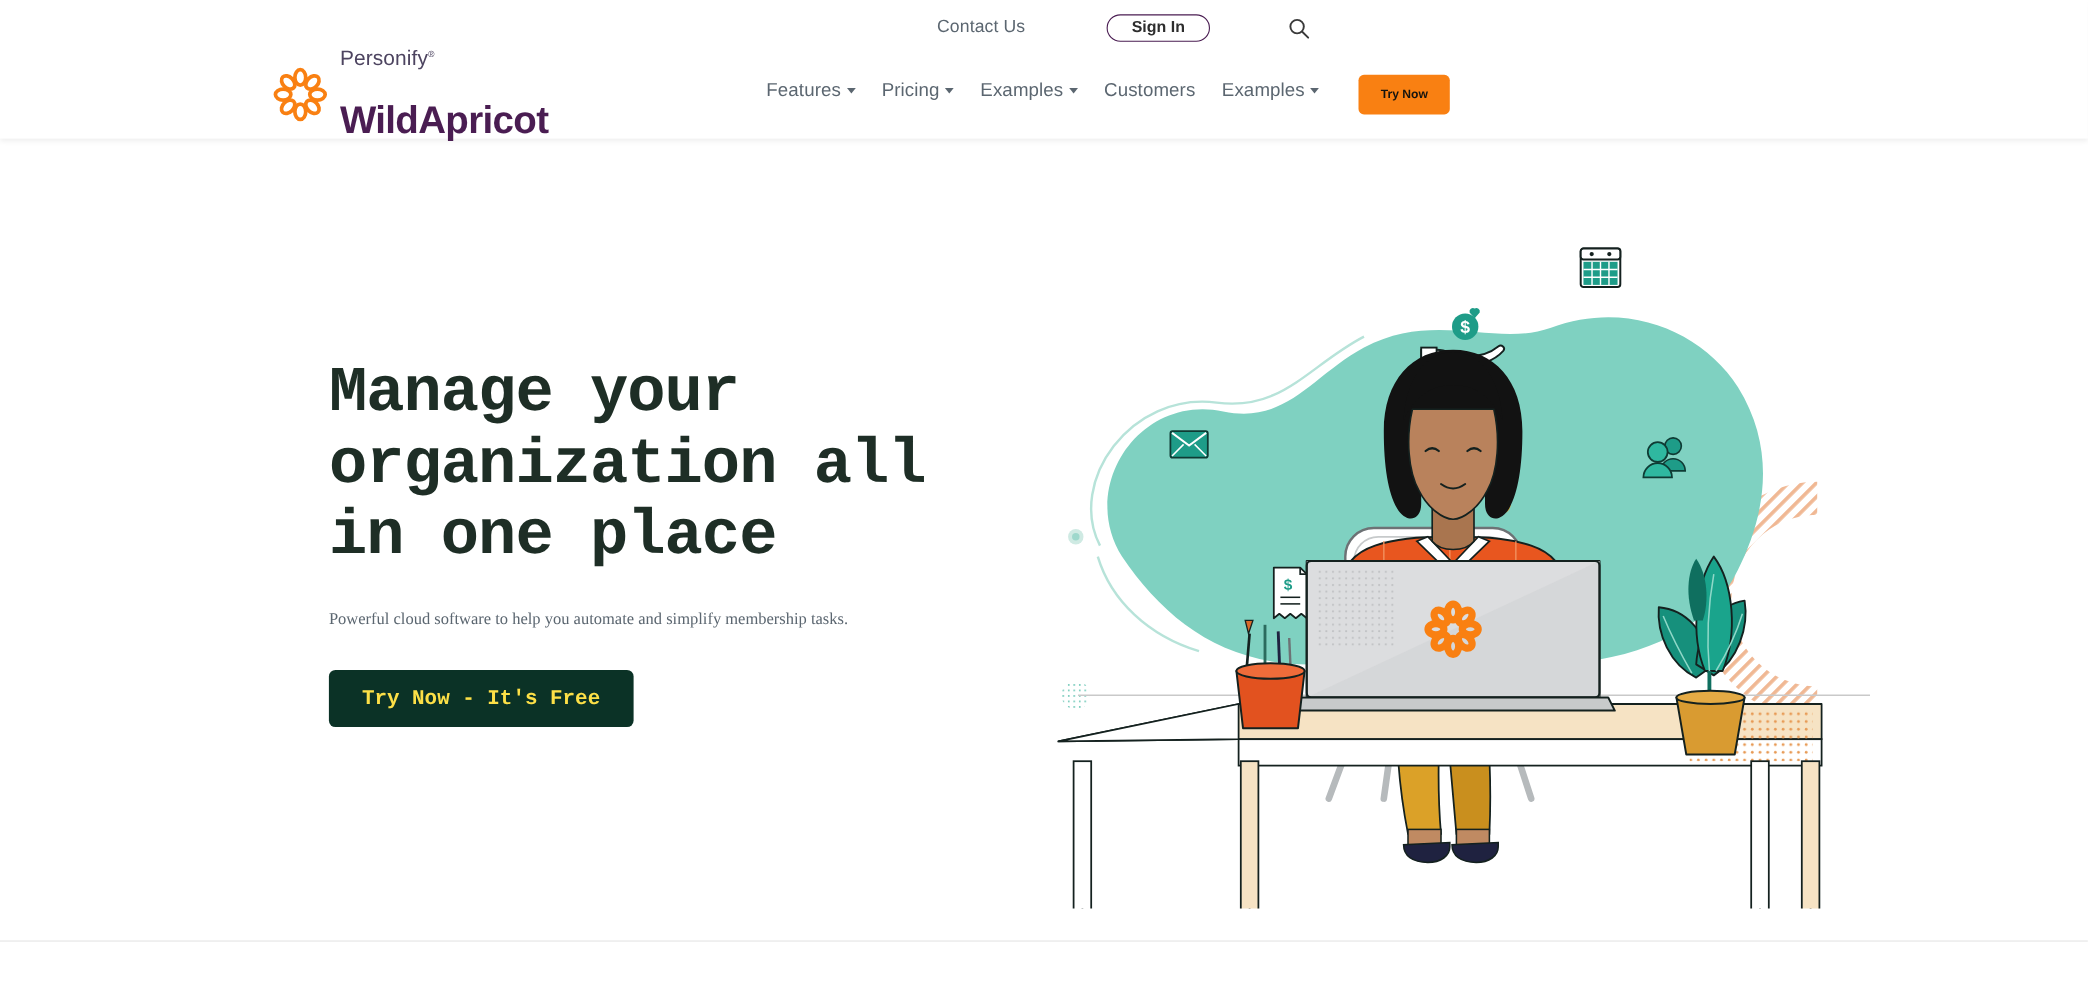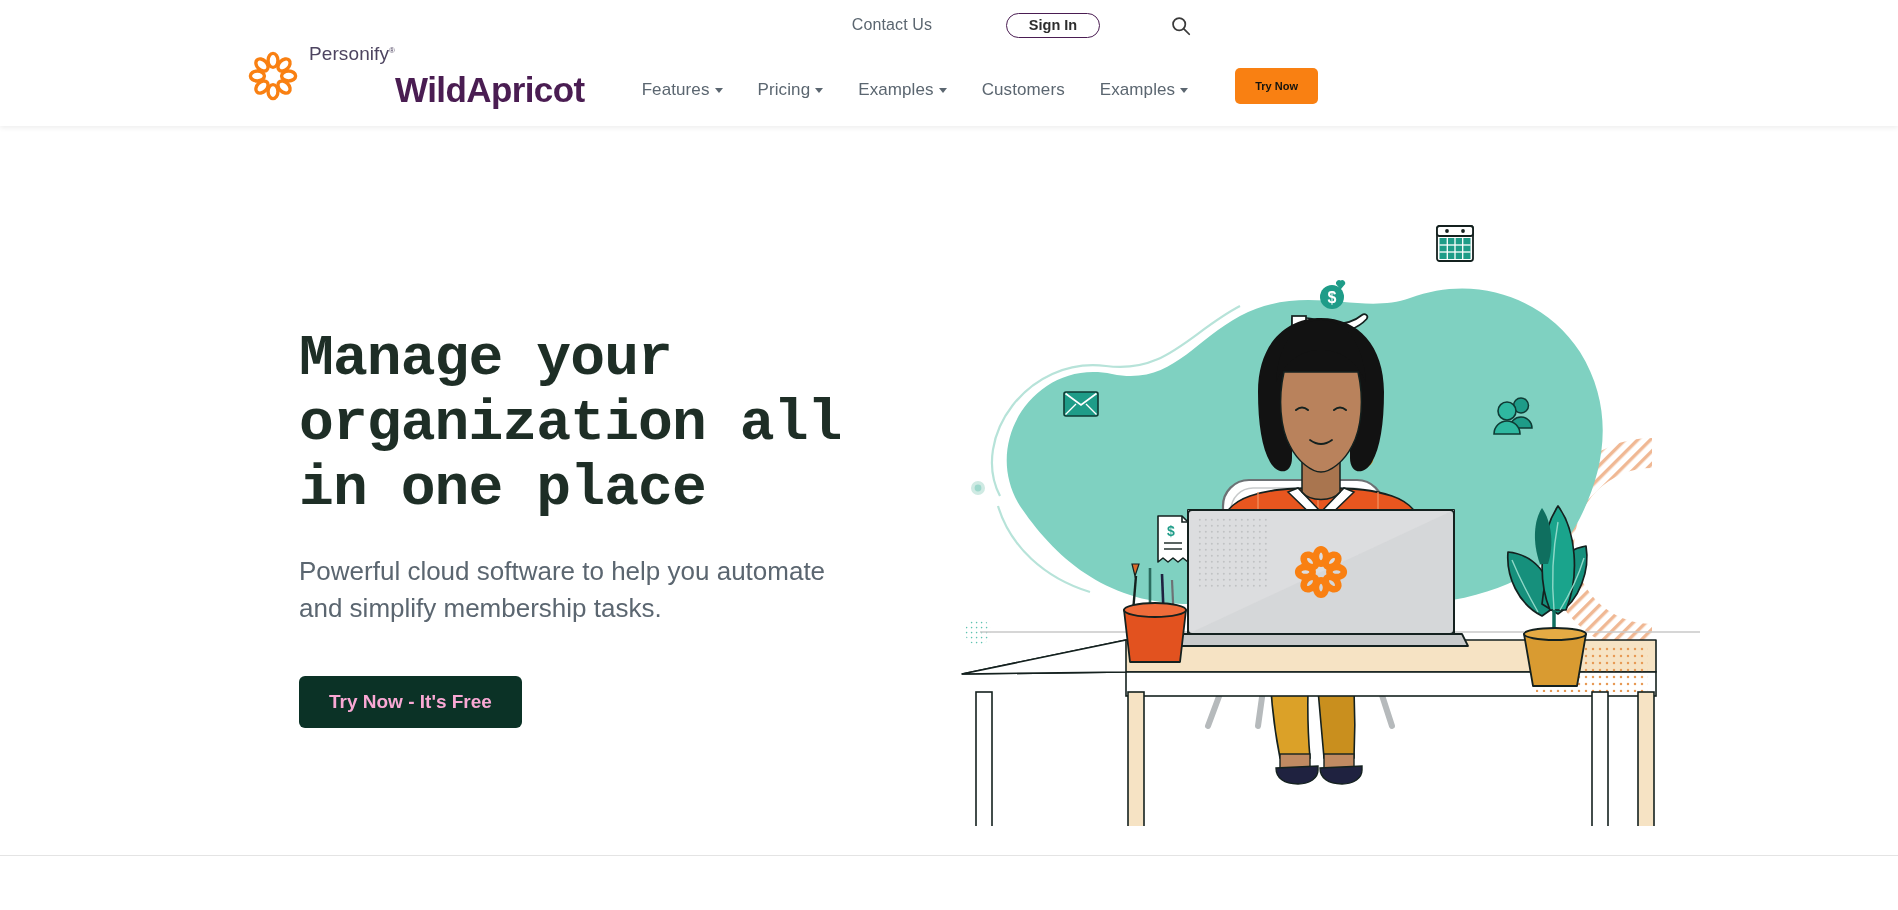--- a/index.html
+++ b/index.html
@@ -80,21 +80,21 @@
     position: absolute;
     left: 247px;
     top: 44px;
     display: flex;
     align-items: center;
     gap: 10px;
     cursor: pointer;
     text-decoration: none;
   }
   .logo-mark { width: 52px; height: 52px; flex: none; }
-  .logo-text { display: flex; line-height: 1; }
+  .logo-text { display: flex; flex-direction: column; line-height: 1; }
   .logo-personify {
     font-size: 19px;
     color: #4d4460;
     letter-spacing: 0.1px;
     position: relative;
     margin-bottom: 1px;
     font-family: "Liberation Sans", sans-serif;
   }
   .logo-personify sup { font-size: 8px; vertical-align: super; }
   .logo-wild {
@@ -105,22 +105,22 @@
     font-family: "Liberation Sans", sans-serif;
     margin-top: 28px;
   }
 
   
   .mainnav {
     position: absolute;
     right: 580px;
     top: 68px;
     display: flex;
-    align-items: flex-end;
-    gap: 11px;
+    align-items: flex-start;
+    gap: 0;
   }
   .nav-item {
     display: inline-flex;
     align-items: center;
     font-size: 17px;
     color: #5b6670;
     cursor: pointer;
     padding: 4px 12px;
     white-space: nowrap;
     text-decoration: none;
@@ -170,41 +170,41 @@
   .hero-title {
     font-size: 58px;
     line-height: 1.12;
     font-weight: bold;
     color: #1e2e26;
     letter-spacing: -0.9px;
     margin-bottom: 31px;
     font-family: Liberation Mono, monospace;
   }
   .hero-sub {
-    font-size: 26px;
+    font-size: 15px;
     line-height: 1.42;
     color: #5b6670;
-    margin-bottom: 49px;
+    margin-bottom: 35px;
     max-width: 540px;
-    font-family: Liberation Sans, sans-serif;
+    font-family: Liberation Serif, serif;
   }
   .hero-cta {
     display: inline-flex;
     align-items: center;
     justify-content: center;
     height: 52px;
     padding: 0 30px;
     background: #0b3226;
-    color: #f9a8d4;
+    color: #fde047;
     border: none;
     border-radius: 6px;
     font-size: 19px;
     font-weight: bold;
     cursor: pointer;
-    font-family: Liberation Sans, sans-serif;
+    font-family: Liberation Mono, monospace;
   }
 
   
   .illo {
     position: absolute;
     left: 940px;
     top: 80px;
     width: 760px;
     height: 620px;
   }

